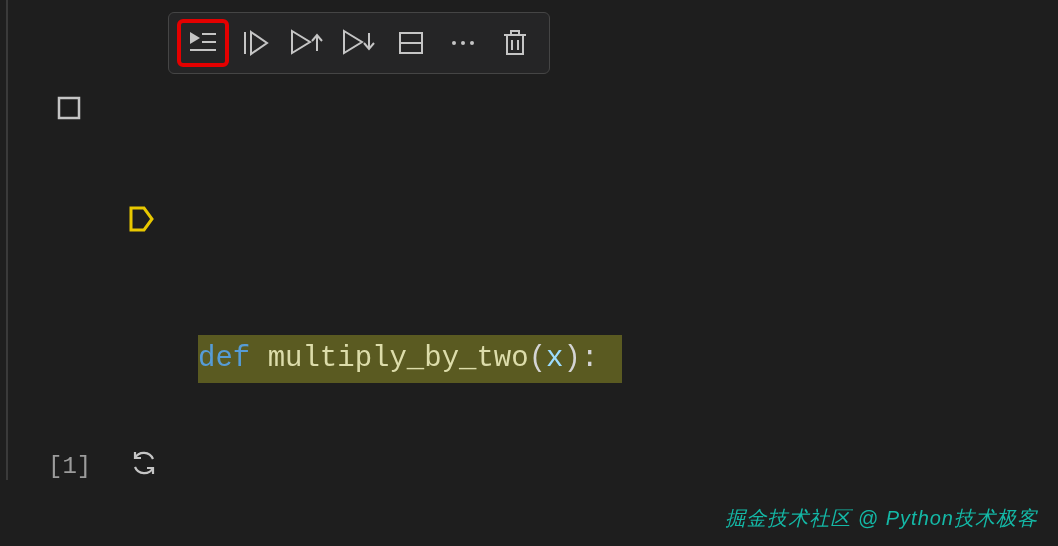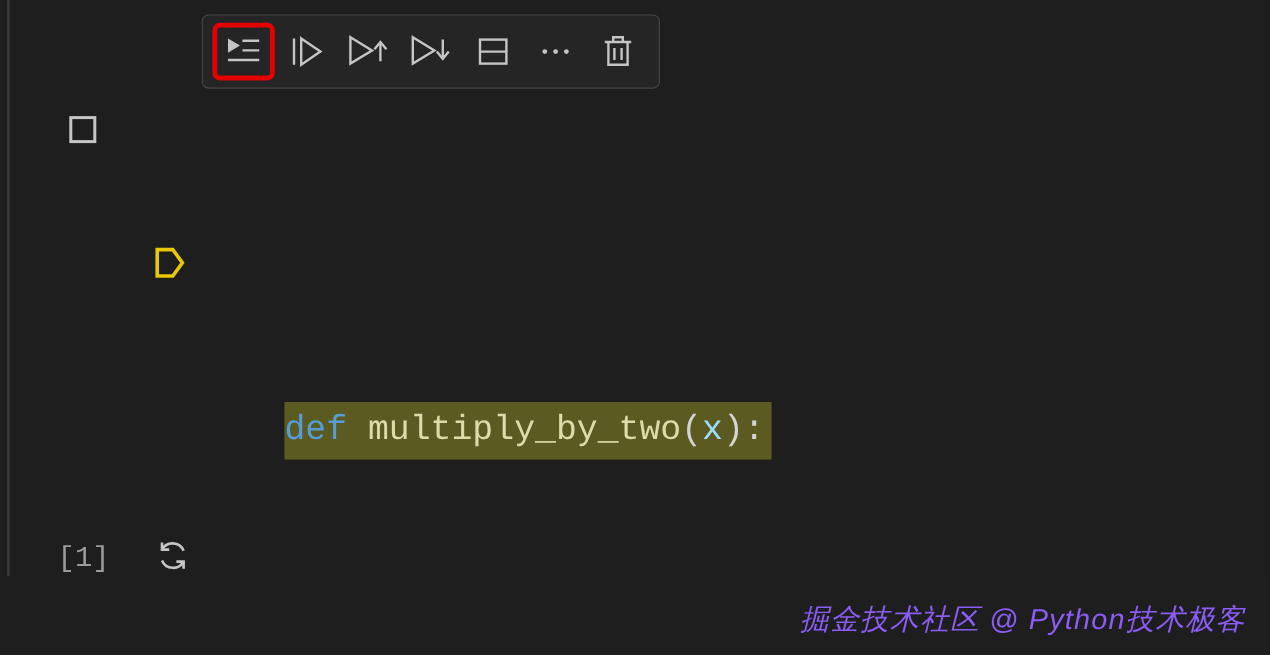--- a/index.html
+++ b/index.html
@@ -62,36 +62,35 @@
     left: 190px;
     top: 95px;
     font-size: 29px;
     line-height: 48px;
     white-space: pre;
   }
   .code-line { height: 48px; }
   .hl-line {
     background: #5a5a21;
     display: inline-block;
-    padding-right: 6px;
-    margin-left: 39px;
+    padding-right: 24px;
   }
   .tok-var { color: #9cdcfe; }
   .tok-op  { color: #d4d4d4; }
   .tok-num { color: #b5cea8; }
   .tok-kw  { color: #569cd6; }
   .tok-fn  { color: #dcdcaa; }
   .tok-pn  { color: #d4d4d4; }
   .watermark {
     position: absolute;
     right: 20px;
     bottom: 14px;
-    color: #8b5cf6;
+    color: #14b8a6;
     font-family: "Microsoft YaHei", sans-serif;
-    font-size: 24px;
+    font-size: 20px;
     font-style: italic;
     letter-spacing: 1px;
   }
 </style>
 </head>
 <body>
 
 <div class="container">
 
   <div class="toolbar">

